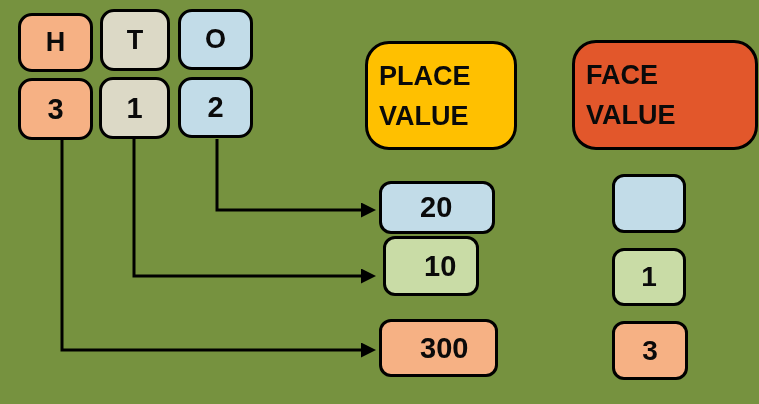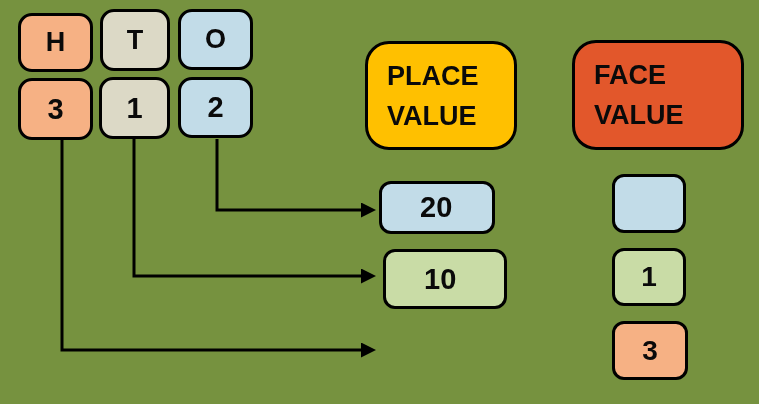--- a/index.html
+++ b/index.html
@@ -37,36 +37,36 @@
   .h-digit  { left: 18px;  top: 78px; width: 75px; height: 62px; font-size: 29px; }
   .t-digit  { left: 99px;  top: 77px; width: 71px; height: 62px; font-size: 29px; }
   .o-digit  { left: 178px; top: 77px; width: 75px; height: 61px; font-size: 29px; }
 
   
   .header-box {
     border-radius: 24px;
     flex-direction: column;
     align-items: flex-start;
     justify-content: center;
-    padding-left: 19px;
+    padding-left: 11px;
     font-size: 27px;
     line-height: 40px;
   }
   .place-header { left: 365px; top: 41px; width: 152px; height: 109px; }
-  .face-header  { left: 572px; top: 40px; width: 172px; height: 110px; }
+  .face-header  { left: 572px; top: 40px; width: 186px; height: 110px; }
 
   
   .pv-box {
     border-radius: 12px;
     justify-content: flex-start;
     padding-left: 38px;
     font-size: 29px;
   }
   .pv-0 { left: 379px; top: 181px; width: 116px; height: 53px; }
-  .pv-1 { left: 383px; top: 249px; width: 124px; height: 60px; }
+  .pv-1 { left: 383px; top: 236px; width: 96px; height: 60px; }
   .pv-2 { left: 379px; top: 319px; width: 119px; height: 58px; }
 
   
   .fv-box { border-radius: 12px; font-size: 28px; }
   .fv-0 { left: 612px; top: 174px; width: 74px; height: 59px; }
   .fv-1 { left: 612px; top: 248px; width: 74px; height: 58px; }
   .fv-2 { left: 612px; top: 321px; width: 76px; height: 59px; }
 
   .arrows {
     position: absolute;
@@ -108,20 +108,23 @@
     <span>FACE</span>
     <span>VALUE</span>
   </div>
 
   <div class="box pv-box c-blue pv-0">
     <span>20</span>
   </div>
   <div class="box pv-box c-green pv-1">
     <span>10</span>
   </div>
+  <div class="box pv-box c-peach pv-2">
+    <span>300</span>
+  </div>
 
   <div class="box fv-box c-blue fv-0">
     <span></span>
   </div>
   <div class="box fv-box c-green fv-1">
     <span>1</span>
   </div>
   <div class="box fv-box c-peach fv-2">
     <span>3</span>
   </div>

